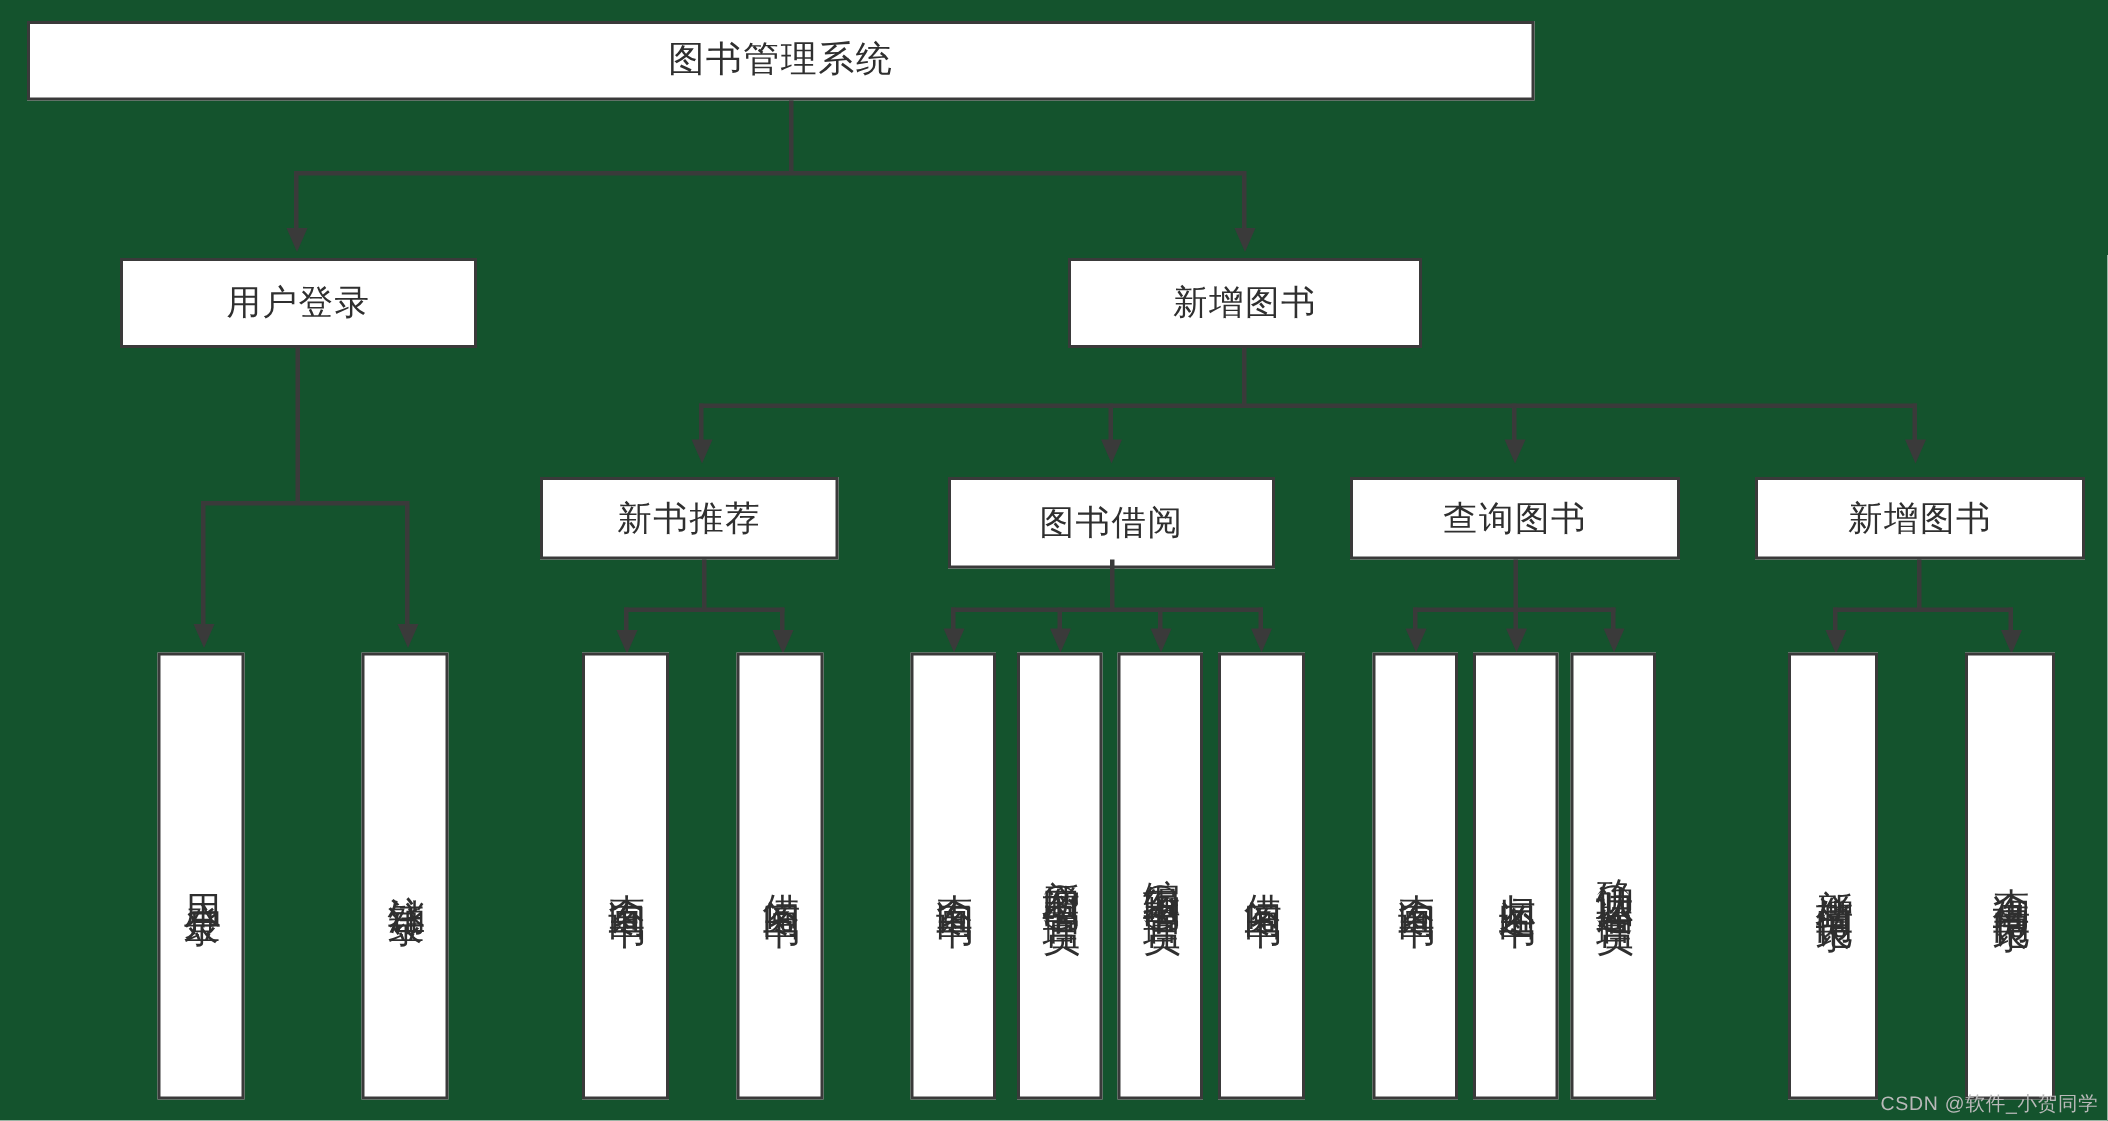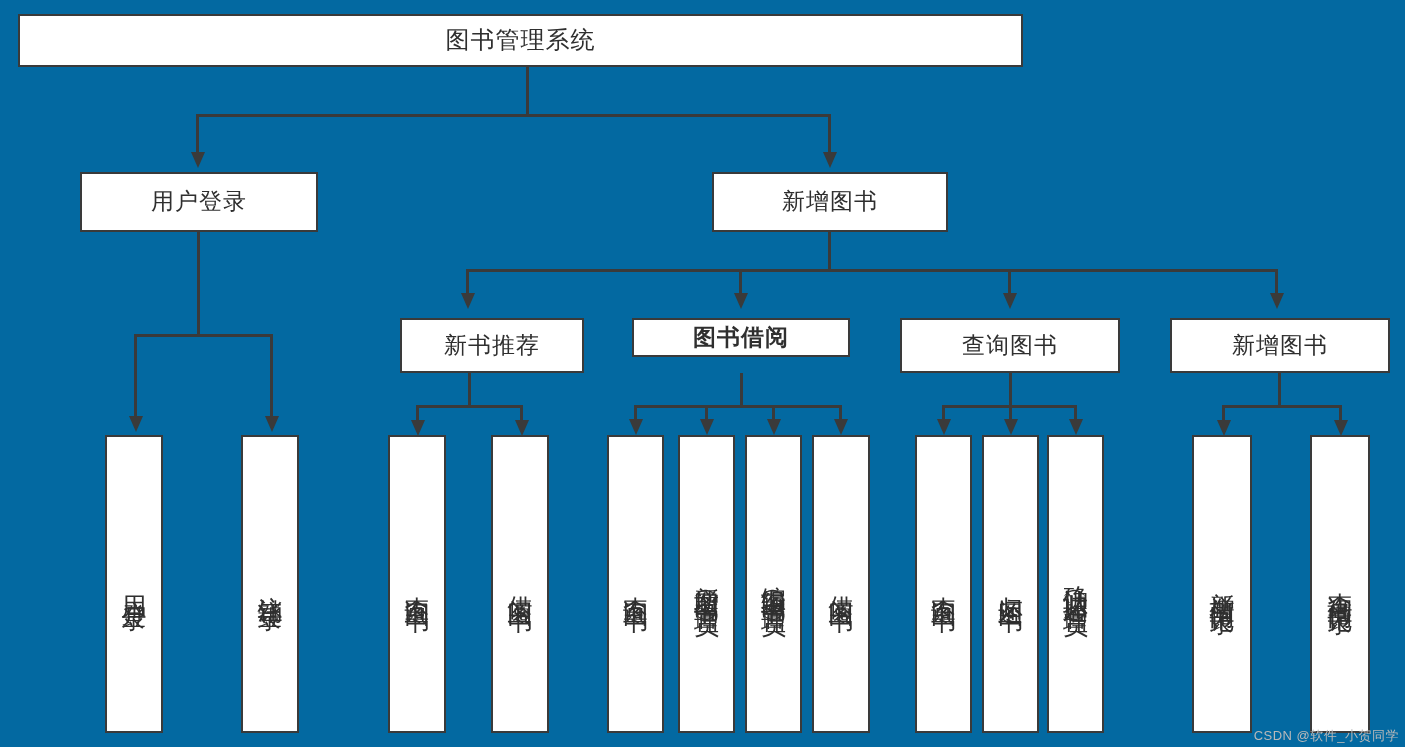--- a/index.html
+++ b/index.html
@@ -4,21 +4,21 @@
 <style>
   html,body{margin:0;padding:0;background:#ffffff;}
   body{
     font-family:"Liberation Sans","DejaVu Sans",sans-serif;
     color:#2b2b2b;
   }
   #canvas{
     position:relative;
     width:1405px;
     height:747px;
-    background:#0369a1;
+    background:#14532d;
     overflow:hidden;
   }
   
   .node{
     position:absolute;
     box-sizing:border-box;
     border:2px solid #3a3a3a;
     background:#ffffff;
     display:flex;
     align-items:center;
@@ -112,24 +112,24 @@
   <div class="hline" style="left:466px;top:269px;width:812px;"></div>
   <div class="vline" style="left:466px;top:269px;height:26px;"></div>
   <div class="arrow" style="left:461px;top:293px;"></div>
   <div class="vline" style="left:739px;top:269px;height:26px;"></div>
   <div class="arrow" style="left:734px;top:293px;"></div>
   <div class="vline" style="left:1008px;top:269px;height:26px;"></div>
   <div class="arrow" style="left:1003px;top:293px;"></div>
   <div class="vline" style="left:1275px;top:269px;height:26px;"></div>
   <div class="arrow" style="left:1270px;top:293px;"></div>
 
-  <div class="node horiz" style="left:360px;top:318px;width:184px;height:55px;margin-left:40px;">
+  <div class="node horiz" style="left:360px;top:318px;width:199px;height:55px;">
     <span>新书推荐</span>
   </div>
-  <div class="node horiz" style="left:632px;top:318px;width:218px;height:39px;font-weight:bold;">
+  <div class="node horiz" style="left:632px;top:318px;width:218px;height:61px;">
     <span>图书借阅</span>
   </div>
   <div class="node horiz" style="left:900px;top:318px;width:220px;height:55px;">
     <span>查询图书</span>
   </div>
   <div class="node horiz" style="left:1170px;top:318px;width:220px;height:55px;">
     <span>新增图书</span>
   </div>
 
   <div class="vline" style="left:468px;top:373px;height:34px;"></div>

